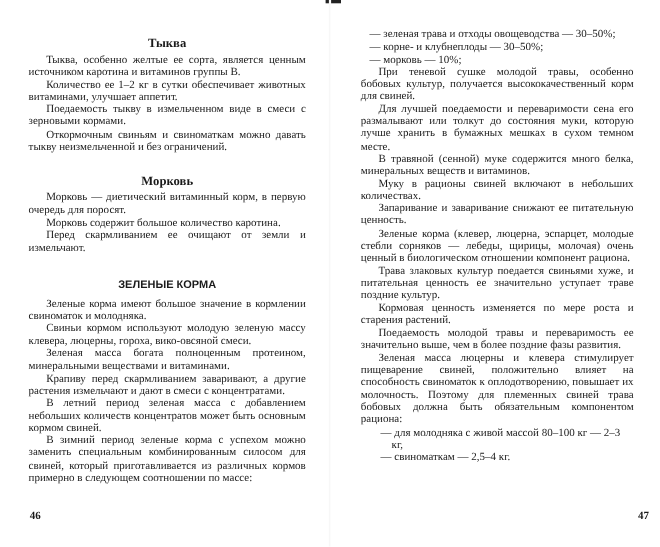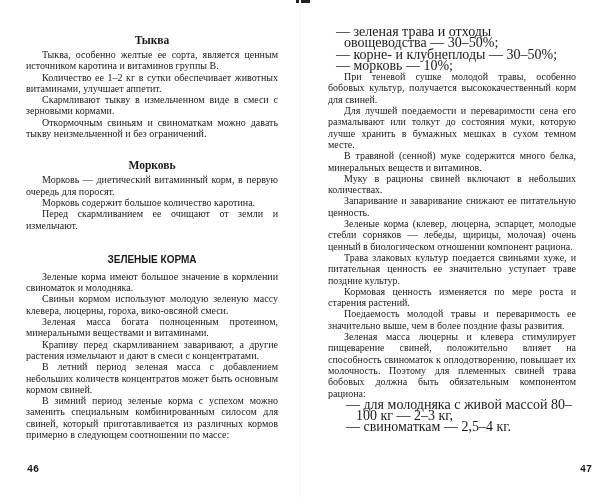--- a/index.html
+++ b/index.html
@@ -26,43 +26,43 @@
   h2.sans {
     font-family: "Liberation Sans", "DejaVu Sans", sans-serif; font-size: 10px;
   }
   p {
     margin: 0; font-size: 10px; line-height: 11.3px; text-align: justify;
     text-indent: 16px; hyphens: manual;
   }
   .section { margin-bottom: 14px; }
   .section h2 { margin-bottom: 2px; }
   .dash {
-    margin: 0; font-size: 14px; line-height: 11.3px; padding-left: 16px;
+    margin: 0; font-size: 10px; line-height: 11.3px; padding-left: 16px;
     text-indent: -8px; text-align: left;
   }
   .dash.indent2 { padding-left: 28px; text-indent: -10px; }
   .page-number {
     position: absolute; font-weight: bold; font-size: 10px;
-    font-family: Liberation Mono, monospace;
+    font-family: Liberation Serif, serif;
   }
   .page.left .page-number { left: 27px; top: 464px; }
   .page.right .page-number { left: 280px; top: 464px; }
 </style>
 </head>
 <body>
 
 <div class="spine-mark"></div>
 <div class="gutter"></div>
 
 <div class="page left">
   <div class="section">
     <h2>Тыква</h2>
     <p>Тыква, особенно желтые ее сорта, является ценным источником каротина и витаминов группы В.</p>
     <p>Количество ее 1–2 кг в сутки обеспечивает животных витаминами, улучшает аппетит.</p>
-    <p>Скармливают тыкву в измельченном виде в смеси с зерновыми кормами.</p>
+    <p>Поедаемость тыкву в измельченном виде в смеси с зерновыми кормами.</p>
     <p>Откормочным свиньям и свиноматкам можно давать тыкву неизмельченной и без ограничений.</p>
   </div>
   <div class="section" style="margin-top:20px;margin-bottom:22px;">
     <h2>Морковь</h2>
     <p>Морковь — диетический витаминный корм, в первую очередь для поросят.</p>
     <p>Морковь содержит большое количество каротина.</p>
     <p>Перед скармливанием ее очищают от земли и измельчают.</p>
   </div>
   <div class="section">
     <h2 class="sans" style="margin-bottom:5px;">ЗЕЛЕНЫЕ КОРМА</h2>

